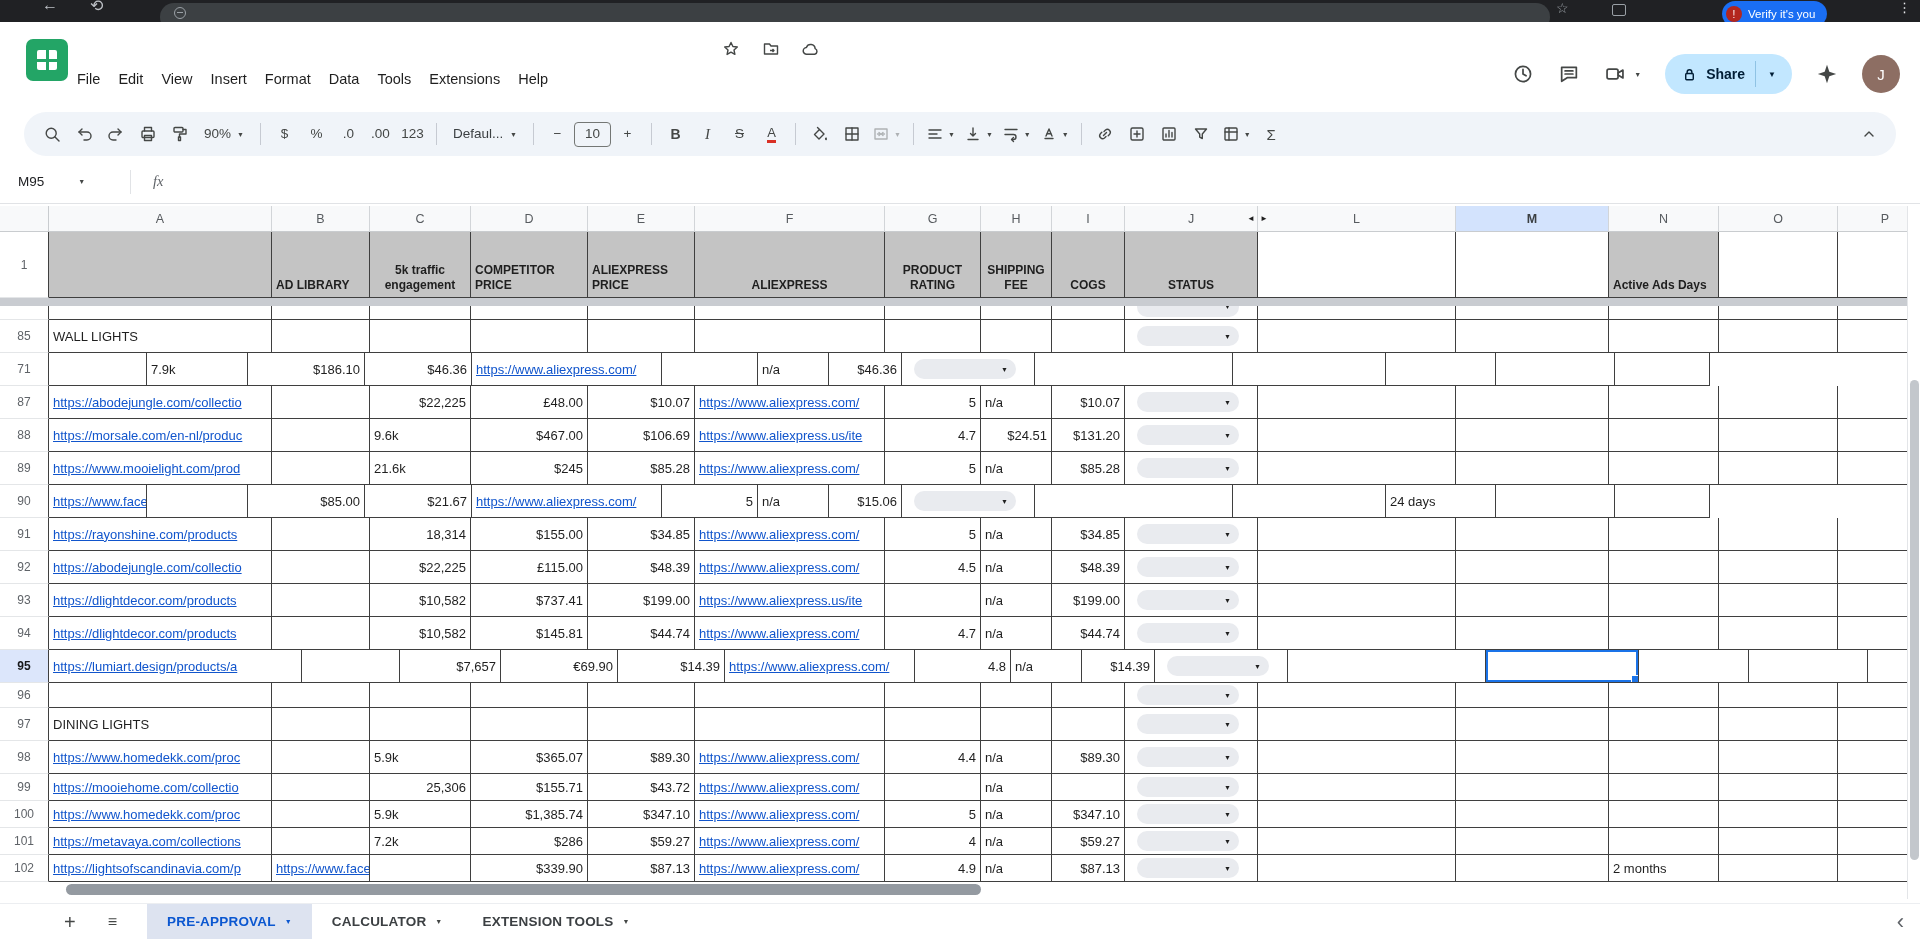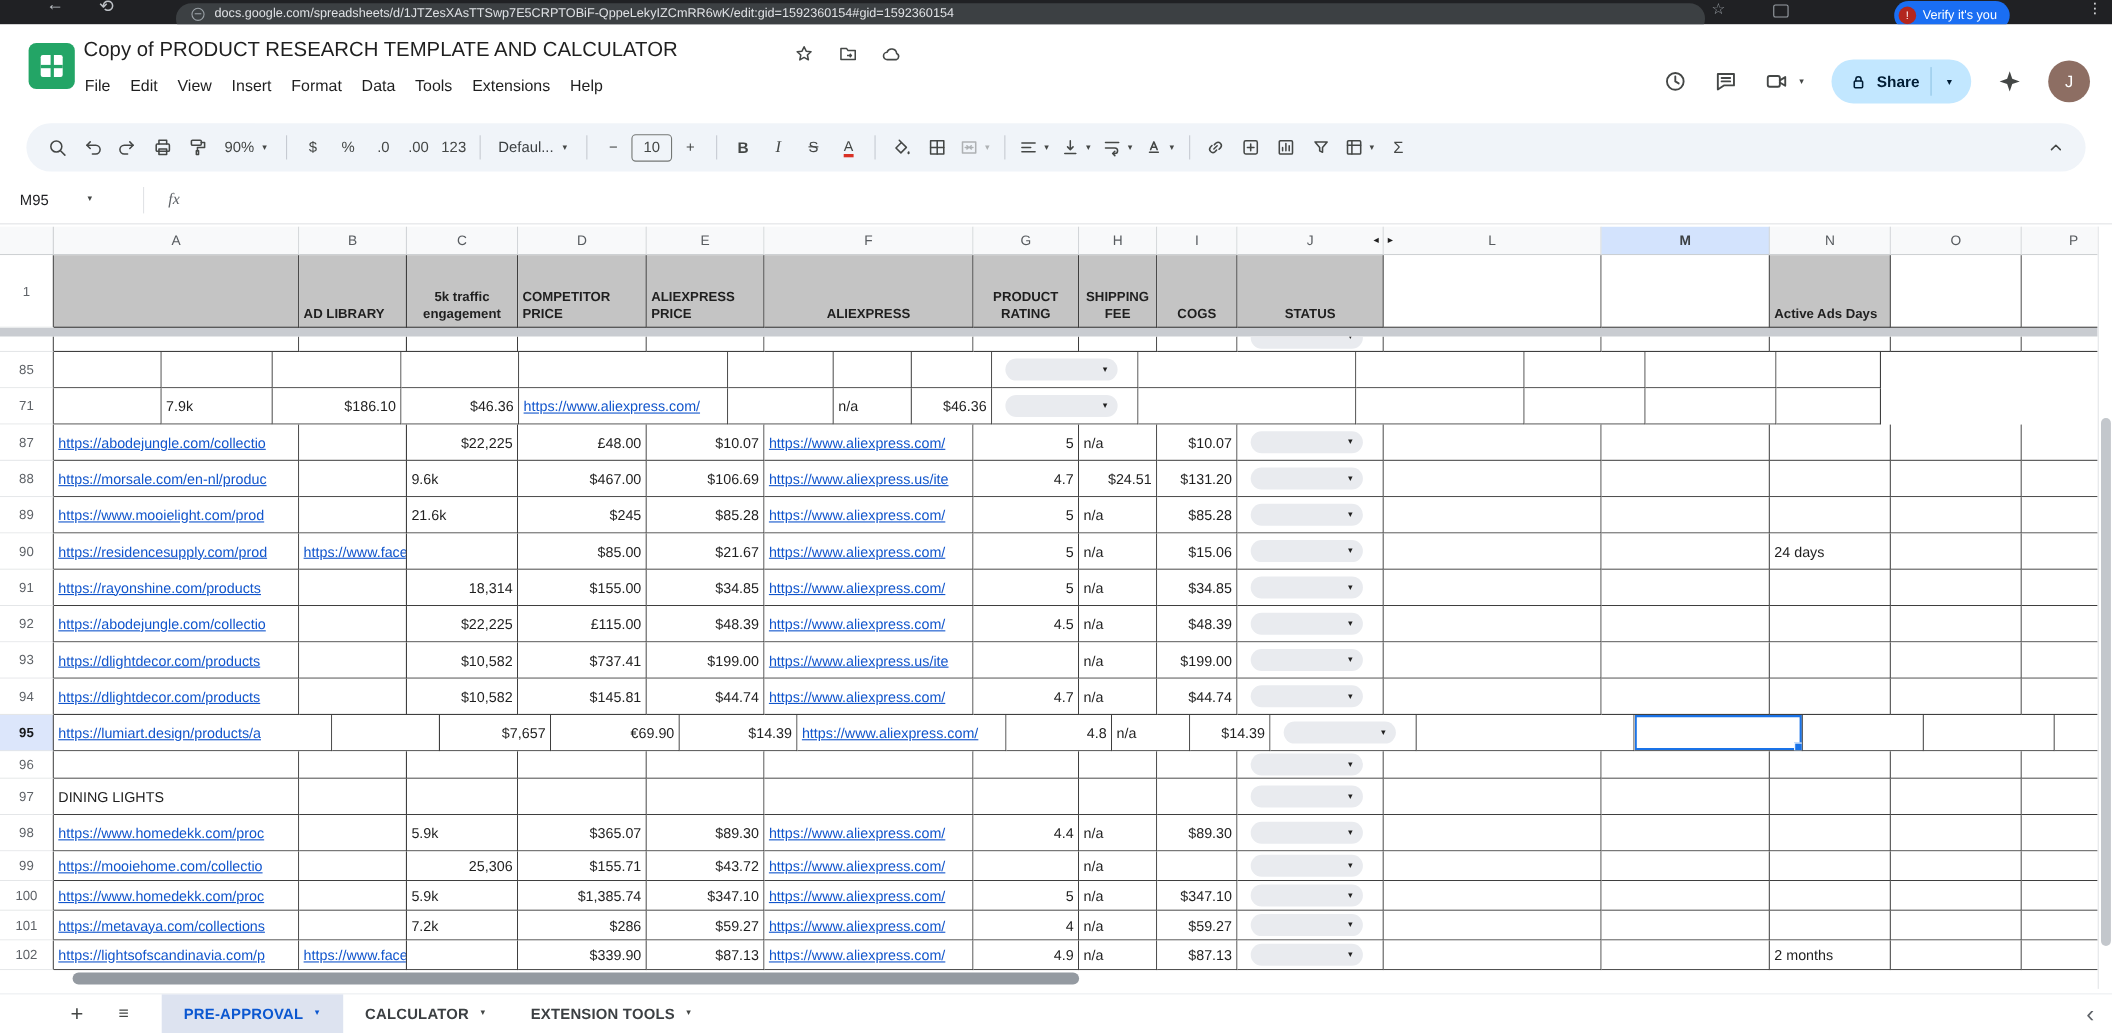--- a/index.html
+++ b/index.html
@@ -116,36 +116,34 @@
   svg { display:block; }
 </style>
 </head>
 <body>
 
 <div class="browser-bar">
   <span class="bnav" style="left:42px">←</span>
   <span class="bnav" style="left:90px">⟲</span>
   <div class="url-pill">
     <span class="site-ico"></span>
-    <span class="url-text">docs.google.com/spreadsheets/d/1JTZesXAsTTSwp7E5CRPTOBiF-QppeLekyIZCmRR6wK/edit:gid=1592360154#gid=1592360154</span>
   </div>
   <span class="bm-star">☆</span>
   <span class="panel-ico"></span>
   <div class="verify-pill">
     <span class="verify-badge">!</span>
     <span>Verify it's you</span>
   </div>
   <span class="bmenu">⋮</span>
 </div>
 
 <div class="sheet-header">
   <div class="logo">
       <div class="logo-grid"></div>
     </div>
-  <div class="doc-title">Copy of PRODUCT RESEARCH TEMPLATE AND CALCULATOR</div>
   <span class="title-ico" style="left:722px">
     <svg width="18" height="18" viewBox="0 0 18 18" fill="none" stroke="currentColor" stroke-width="1.4" stroke-linejoin="round">
         <path d="M9 2.5l1.9 4 4.4.5-3.3 3 .9 4.4L9 12.2l-3.9 2.2.9-4.4-3.3-3 4.4-.5z"></path>
       </svg>
   </span>
   <span class="title-ico" style="left:762px">
     <svg width="18" height="18" viewBox="0 0 18 18" fill="none" stroke="currentColor" stroke-width="1.4" stroke-linejoin="round">
         <path d="M2.5 4h5L9 6h6.5v8h-13z"></path>
         <path d="M8 10.5h4M10.5 9l1.5 1.5-1.5 1.5"></path>
       </svg>
@@ -511,20 +509,23 @@
         </div>
       </div>
       <div class="cell" style="width:198px"></div>
       <div class="cell" style="width:153px"></div>
       <div class="cell" style="width:110px"></div>
       <div class="cell" style="width:119px"></div>
       <div class="cell" style="width:95px"></div>
     </div>
     <div class="grow" style="height:33px">
       <div class="rn">85</div>
+      <div class="cell" style="width:223px">
+        <span class="ct">WALL LIGHTS</span>
+      </div>
       <div class="cell" style="width:98px"></div>
       <div class="cell" style="width:101px"></div>
       <div class="cell" style="width:117px"></div>
       <div class="cell" style="width:107px"></div>
       <div class="cell" style="width:190px"></div>
       <div class="cell" style="width:96px"></div>
       <div class="cell" style="width:71px"></div>
       <div class="cell" style="width:73px"></div>
       <div class="cell" style="width:133px">
         <div class="pill">
@@ -679,23 +680,20 @@
         </div>
       </div>
       <div class="cell" style="width:198px"></div>
       <div class="cell" style="width:153px"></div>
       <div class="cell" style="width:110px"></div>
       <div class="cell" style="width:119px"></div>
       <div class="cell" style="width:95px"></div>
     </div>
     <div class="grow" style="height:33px">
       <div class="rn">90</div>
-      <div class="cell link" style="width:223px">
-        <span class="ct">https://residencesupply.com/prod</span>
-      </div>
       <div class="cell link" style="width:98px">
         <span class="ct">https://www.facebook.com/ads</span>
       </div>
       <div class="cell" style="width:101px"></div>
       <div class="cell num" style="width:117px">
         <span class="ct">$85.00</span>
       </div>
       <div class="cell num" style="width:107px">
         <span class="ct">$21.67</span>
       </div>

